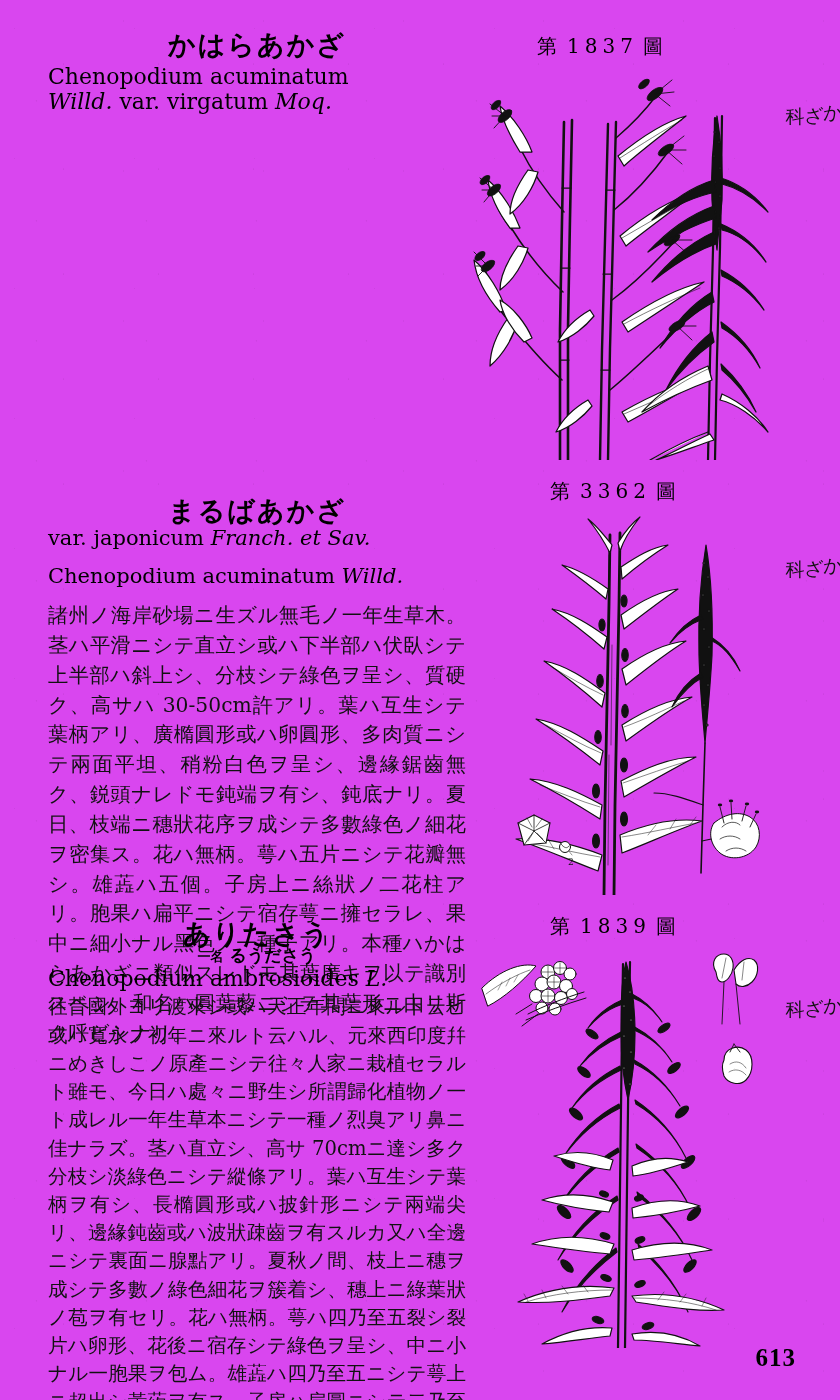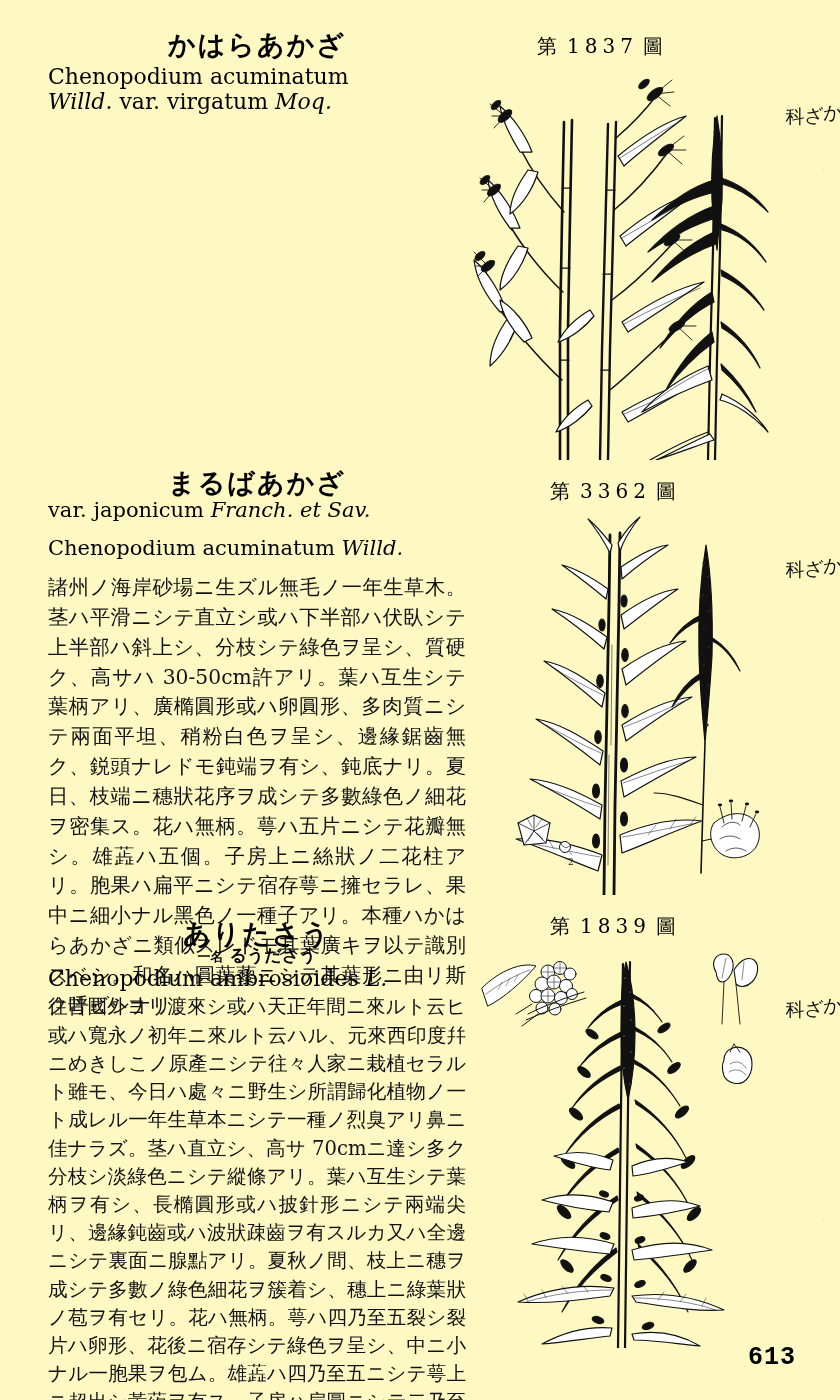--- a/index.html
+++ b/index.html
@@ -14,21 +14,21 @@
     position: relative;
     overflow: hidden;
     font-family: "DejaVu Serif", "Liberation Serif", serif;
     color: #0d0d0d;
     background: #fdfdfb;
   }
 
   .page {
     position: absolute;
     inset: 0;
-    background: #fef9c3;
+    background: #d946ef;
   }
 
   
   .entry { position: absolute; }
 
   .text-col {
     position: absolute;
     left: 48px;
     width: 418px;
   }
@@ -91,21 +91,21 @@
   .plate {
     position: absolute;
     overflow: hidden;
   }
   .plate svg { display: block; }
 
   .page-number {
     position: absolute;
     right: 44px;
     bottom: 28px;
-    font-family: Liberation Mono, monospace;
+    font-family: Liberation Serif, serif;
     font-size: 25px;
     font-weight: 700;
     color: #000;
     letter-spacing: 1px;
   }
 
   
   .speckle {
     position: absolute;
     inset: 0;
@@ -261,21 +261,21 @@
             <path d="M236 372 C214 380 192 392 178 400" fill="#fff"></path>
             <path d="M238 374 C216 384 198 394 184 400 C204 394 224 386 242 380 Z" fill="#fff"></path>
           </g>
         </svg>
       </div>
     </div>
   </div>
 
   <div class="entry">
 
-    <div class="text-col" style="top:468px;">
+    <div class="text-col" style="top:496px;">
       <div class="jp-title" style="font-size:27px; line-height:1.1;">まるばあかざ</div>
 
       <div class="sci-line" style="font-size:21px; line-height:1.2;">
         <span>var. japonicum </span><span class="it">Franch. et Sav.</span>
       </div>
       <div class="sci-line" style="font-size:21px; margin-top:13px; line-height:1.2;">
         <span>Chenopodium acuminatum </span><span class="it">Willd.</span>
       </div>
 
       <div class="body-text" style="font-size:20.3px; margin-top:12px; line-height:1.47;">諸州ノ海岸砂場ニ生ズル無毛ノ一年生草木。茎ハ平滑ニシテ直立シ或ハ下半部ハ伏臥シテ上半部ハ斜上シ、分枝シテ綠色ヲ呈シ、質硬ク、高サハ 30-50cm許アリ。葉ハ互生シテ葉柄アリ、廣橢圓形或ハ卵圓形、多肉質ニシテ兩面平坦、稍粉白色ヲ呈シ、邊緣鋸齒無ク、鋭頭ナレドモ鈍端ヲ有シ、鈍底ナリ。夏日、枝端ニ穗狀花序ヲ成シテ多數綠色ノ細花ヲ密集ス。花ハ無柄。萼ハ五片ニシテ花瓣無シ。雄蕋ハ五個。子房上ニ絲狀ノ二花柱アリ。胞果ハ扁平ニシテ宿存萼ニ擁セラレ、果中ニ細小ナル黑色ノ一種子アリ。本種ハかはらあかざニ類似スレドモ其葉廣キヲ以テ識別スベシ。和名ハ圓葉藜ニシテ其葉形ニ由リ斯ク呼ビシナリ。</div>

